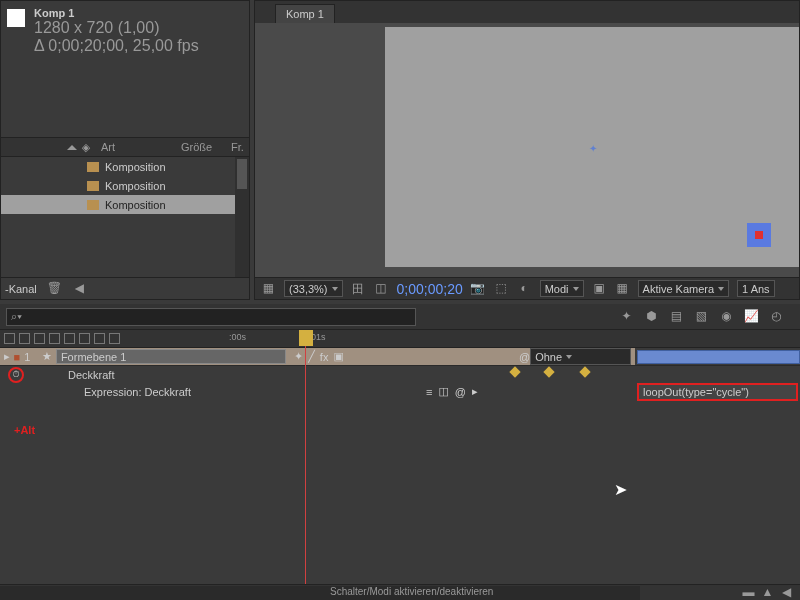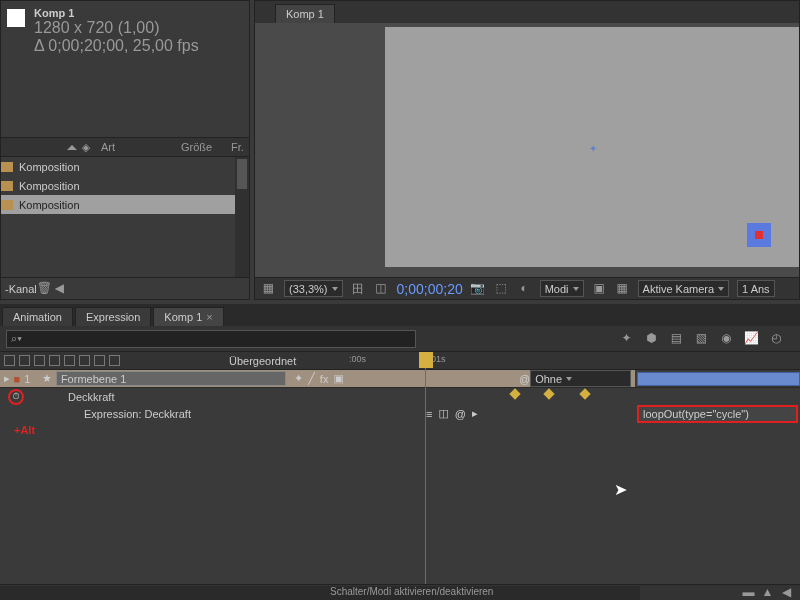--- a/index.html
+++ b/index.html
@@ -13,27 +13,27 @@
 .info-txt{display:inline-block}
 .proj-header{background:#333;border-top:1px solid #222;border-bottom:1px solid #222;height:20px;display:flex;align-items:center;padding:0 4px;position:absolute;top:136px;left:0;right:0}
 .col-sort{width:72px;display:flex;justify-content:flex-end;align-items:center}
 .tri{width:0;height:0;border-left:5px solid transparent;border-right:5px solid transparent;border-bottom:5px solid #999}
 .col-icon{width:18px;text-align:center;color:#999}
 .col-head{color:#999;padding:0 6px}
 .col-art{flex:1}
 .col-size{width:50px}
 .col-fr{width:20px}
 .proj-list{position:absolute;top:156px;left:0;right:14px;bottom:22px;overflow:hidden}
-.proj-row{height:19px;display:flex;align-items:center;}
+.proj-row{height:19px;display:flex;align-items:center;padding-left:86px}
 .proj-row.sel{background:#a0a0a0;color:#222}
 .proj-row.sel span{color:#222}
 .folder-ic{width:12px;height:10px;background:#b89050;display:inline-block;margin-right:6px}
 .proj-scrollbar{position:absolute;right:0;top:156px;bottom:22px;width:14px;background:#303030}
 .sb-thumb{background:#555;width:10px;margin:2px;height:30px}
-.proj-bottom{position:absolute;bottom:0;left:0;right:0;height:22px;background:#3a3a3a;display:flex;align-items:center;padding:0 4px;border-top:1px solid #222}
+.proj-bottom{position:absolute;bottom:0;left:0;right:0;height:22px;background:#3a3a3a;display:flex;align-items:center;padding:0 4px;gap:10px;border-top:1px solid #222}
 .viewer{position:absolute;left:254px;top:0;right:0;height:300px;background:#3a3a3a}
 .tab-bar{height:22px;background:#333;display:flex;align-items:flex-end}
 .tab{background:#444;border:1px solid #222;border-bottom:none;padding:3px 10px;margin-left:20px;display:flex;align-items:center;gap:6px}
 .canvas-wrap{position:absolute;top:22px;left:0;right:0;bottom:22px;background:#4a4a4a;overflow:hidden}
 .canvas{position:absolute;left:130px;top:4px;width:416px;height:240px;background:#a0a0a0}
 .center-mark{position:absolute;left:50%;top:50%;width:8px;height:8px;margin:-4px 0 0 -4px;color:#6080d0;font-size:10px}
 .shape-obj{position:absolute;right:30px;bottom:20px;width:24px;height:24px;background:#5a7ae0;display:grid;grid-template:repeat(3,1fr)/repeat(3,1fr);gap:1px}
 .shape-obj div{background:#5a7ae0}
 .shape-obj div:nth-child(5){background:#e03030}
 .viewer-bottom{position:absolute;bottom:0;left:0;right:0;height:22px;background:#333;display:flex;align-items:center;padding:0 6px;gap:8px;border-top:1px solid #222}
@@ -178,25 +178,20 @@
         <span>Aktive Kamera</span>
         <span class="ddl-arrow"></span>
       </div>
     <div class="ddl">
         <span>1 Ans</span>
       </div>
   </div>
 </div>
 
 <div class="timeline">
-  <div class="tl-tabs">
-    <div class="tl-tab"><span>Animation</span></div>
-    <div class="tl-tab"><span>Expression</span></div>
-    <div class="tl-tab active"><span>Komp 1</span><span class="x">×</span></div>
-  </div>
   <div class="tl-toolbar">
     <div class="search">⌕▾</div>
     <div class="tool-icons">
       <span class="ic-btn">✦</span>
       <span class="ic-btn">⬢</span>
       <span class="ic-btn">▤</span>
       <span class="ic-btn">▧</span>
       <span class="ic-btn">◉</span>
       <span class="ic-btn">📈</span>
       <span class="ic-btn">◴</span>
@@ -207,23 +202,20 @@
       <span class="sw-ic"></span>
         <span class="sw-ic"></span>
         <span class="sw-ic"></span>
         <span class="sw-ic"></span>
         <span class="sw-ic"></span>
         <span class="sw-ic"></span>
         <span class="sw-ic"></span>
         <span class="sw-ic"></span>
     </div>
     <div class="tl-h-modes"></div>
-    <div class="tl-h-parent">
-        <span>Übergeordnet</span>
-      </div>
     <div class="tl-h-time">
       <span class="ruler-tick" style="left:4px">:00s</span>
       <span class="ruler-tick" style="left:86px">01s</span>
       <div class="cti" style="left:74px"></div>
       <div class="cti-line" style="left:80px"></div>
     </div>
   </div>
 
   <div class="layer-row sel">
     <div class="cell c-num">

